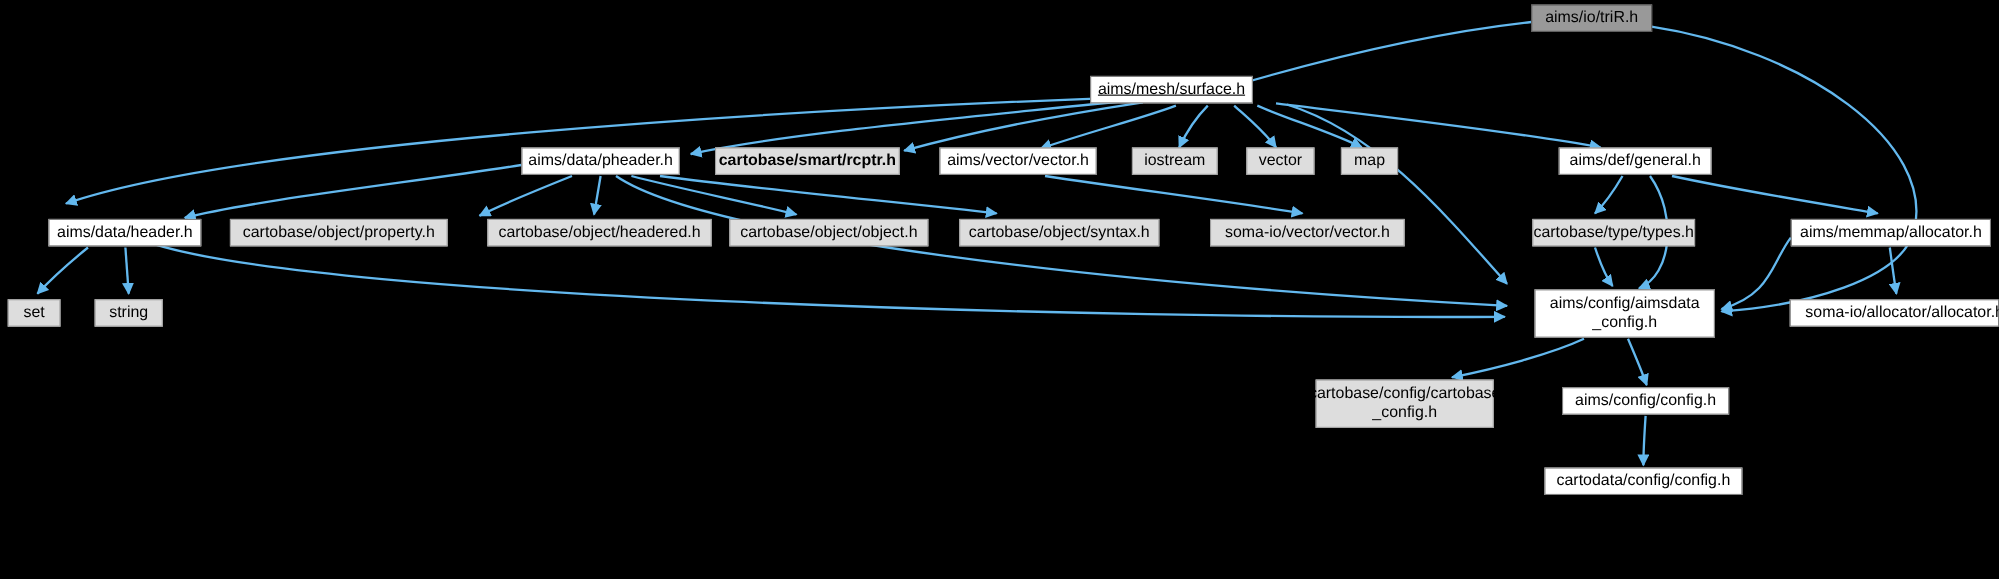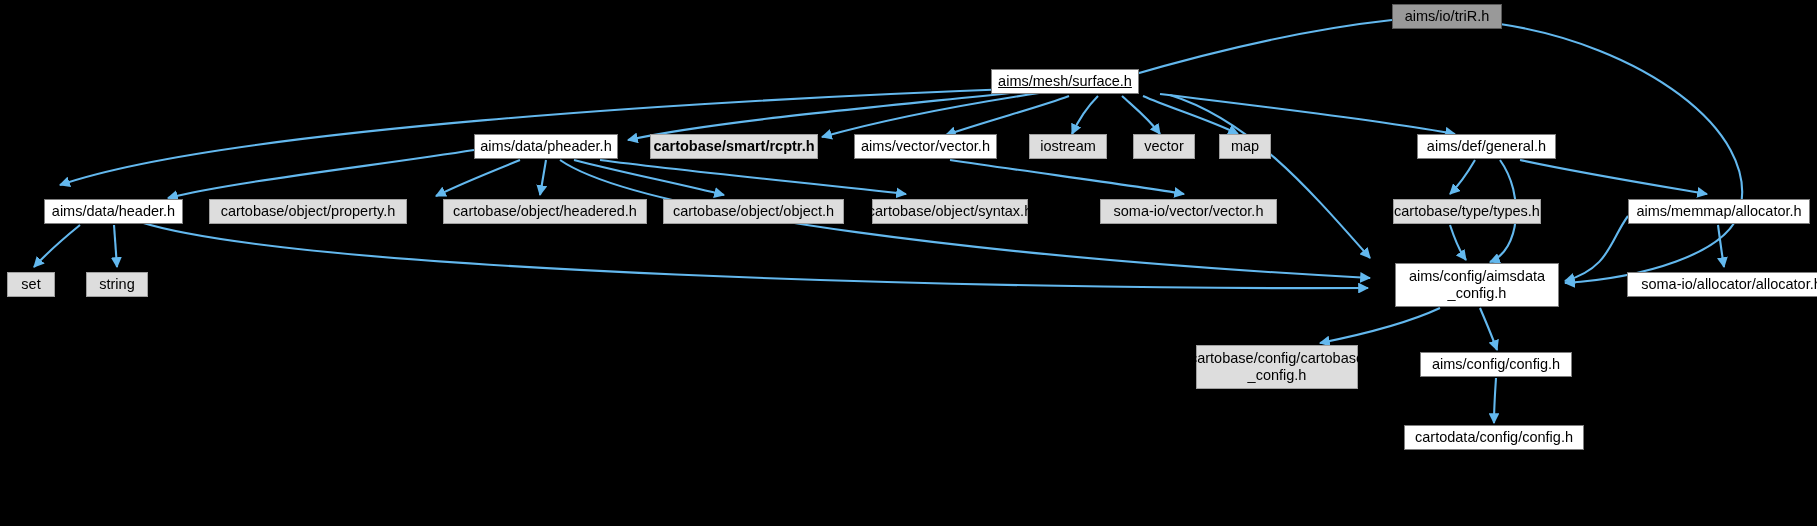--- a/index.html
+++ b/index.html
@@ -101,21 +101,21 @@
       <div class="node grey" style="left: 650px; top: 134px; width: 168px; height: 25px; font-weight: bold;">cartobase/smart/rcptr.h</div>
       <div class="node white" style="left: 854px; top: 134px; width: 143px; height: 25px;">aims/vector/vector.h</div>
       <div class="node grey" style="left: 1029px; top: 134px; width: 78px; height: 25px;">iostream</div>
       <div class="node grey" style="left: 1133px; top: 134px; width: 62px; height: 25px;">vector</div>
       <div class="node grey" style="left: 1219px; top: 134px; width: 52px; height: 25px;">map</div>
       <div class="node white" style="left: 1417px; top: 134px; width: 139px; height: 25px;">aims/def/general.h</div>
       <div class="node white" style="left: 44px; top: 199px; width: 139px; height: 25px;">aims/data/header.h</div>
       <div class="node grey" style="left: 209px; top: 199px; width: 198px; height: 25px;">cartobase/object/property.h</div>
       <div class="node grey" style="left: 431px; top: 199px; width: 204px; height: 25px; margin-left: 12px;">cartobase/object/headered.h</div>
       <div class="node grey" style="left: 663px; top: 199px; width: 181px; height: 25px;">cartobase/object/object.h</div>
-      <div class="node grey" style="left: 872px; top: 199px; width: 156px; height: 25px; text-align: center;">cartobase/object/syntax.h</div>
+      <div class="node grey" style="left: 872px; top: 199px; width: 182px; height: 25px; text-align: center;">cartobase/object/syntax.h</div>
       <div class="node grey" style="left: 1100px; top: 199px; width: 177px; height: 25px;">soma-io/vector/vector.h</div>
       <div class="node grey" style="left: 1393px; top: 199px; width: 148px; height: 25px;">cartobase/type/types.h</div>
       <div class="node white" style="left: 1628px; top: 199px; width: 182px; height: 25px;">aims/memmap/allocator.h</div>
       <div class="node grey" style="left: 7px; top: 272px; width: 48px; height: 25px;">set</div>
       <div class="node grey" style="left: 86px; top: 272px; width: 62px; height: 25px;">string</div>
       <div class="node white" style="left: 1395px; top: 263px; width: 164px; height: 44px;">aims/config/aimsdata
 _config.h</div>
       <div class="node white" style="left: 1627px; top: 272px; width: 209px; height: 25px;">soma-io/allocator/allocator.h</div>
       <div class="node grey" style="left: 1196px; top: 345px; width: 162px; height: 44px;">cartobase/config/cartobase
 _config.h</div>

